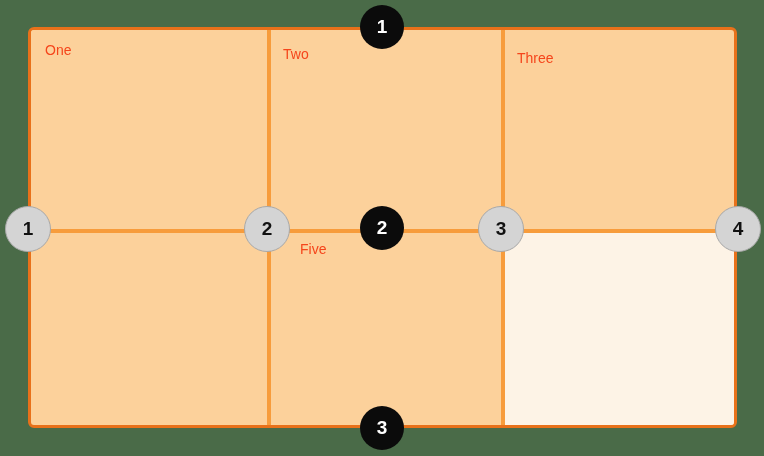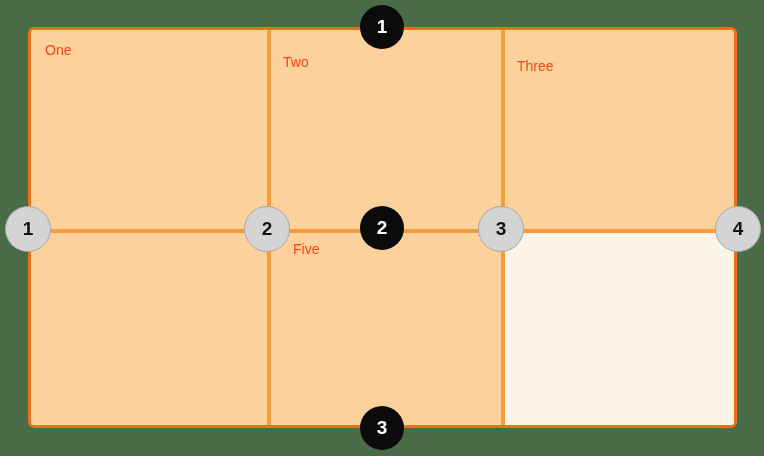--- a/index.html
+++ b/index.html
@@ -111,30 +111,30 @@
 
   <div class="edge-line-h" style="left:20px; top:226px; width:12px;"></div>
   <div class="edge-line-h" style="left:732px; top:226px; width:14px;"></div>
 
   <div id="grid-panel">
 
     <div class="cell" style="left:0px; top:0px; width:238px; height:199px;">
       <div class="cell-label">One</div>
     </div>
 
-    <div class="cell" style="left:238px; top:12px; width:234px; height:199px;">
+    <div class="cell" style="left:238px; top:4px; width:234px; height:199px;">
       <div class="cell-label">Two</div>
     </div>
 
-    <div class="cell" style="left:472px; top:16px; width:237px; height:255px;text-align:center;">
+    <div class="cell" style="left:472px; top:8px; width:237px; height:255px;text-align:center;">
       <div class="cell-label">Three</div>
     </div>
 
 
-    <div class="cell" style="left:248px; top:199px; width:234px; height:202px;">
+    <div class="cell" style="left:255px; top:199px; width:234px; height:202px;">
       <div class="cell-label">Five</div>
     </div>
 
     <div class="cell light" style="left:472px; top:199px; width:237px; height:202px;">
       <div class="cell-label"></div>
     </div>
 
     <div class="divider-v" style="left:236px;"></div>
     <div class="divider-v" style="left:470px;"></div>
     <div class="divider-h" style="top:199px;"></div>

